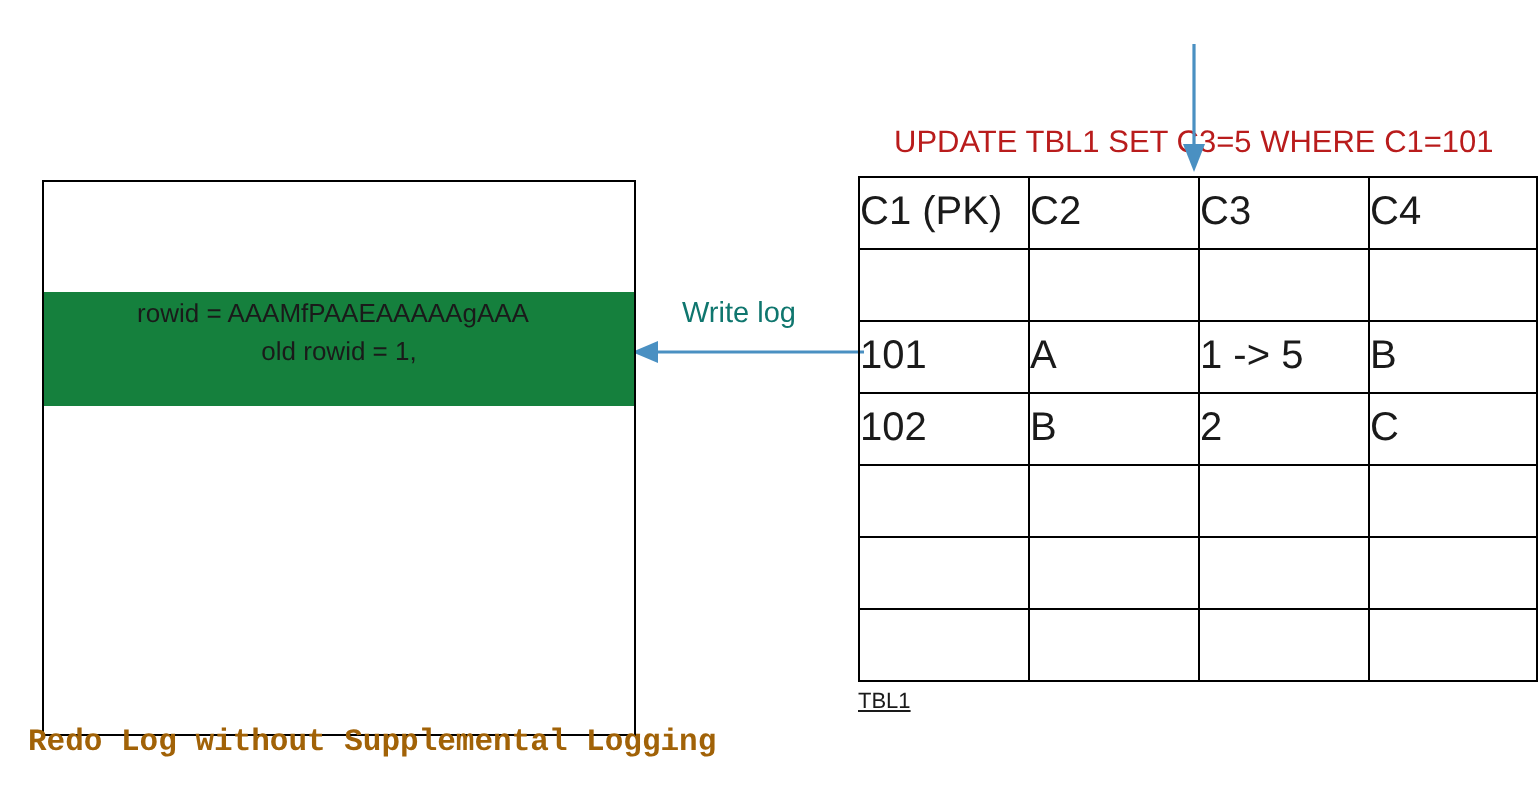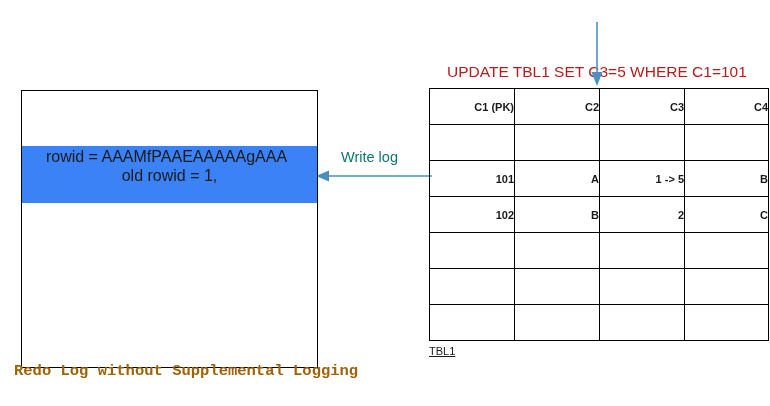--- a/index.html
+++ b/index.html
@@ -64,24 +64,24 @@
     border: 1.4px solid #000000;
     box-sizing: border-box;
     background: #ffffff;
   }
   .log-entry {
     position: absolute;
     left: 22px;
     top: 146px;
     width: 295px;
     height: 57px;
-    background: #3b82f6;
+    background: #15803d;
     box-sizing: border-box;
     text-align: center;
-    font-size: 16px;
+    font-size: 13px;
     line-height: 19px;
     color: #1a1a1a;
     padding-top: 1px;
   }
   .log-entry .line {
     display: block;
     white-space: nowrap;
   }
   .log-entry .line-1 { text-indent: -6px; }
 
@@ -102,26 +102,25 @@
     position: absolute;
     left: 429px;
     top: 88px;
     width: 335px;
     border-collapse: collapse;
     table-layout: fixed;
   }
   .tbl td {
     border: 1.2px solid #000000;
     height: 35px;
-    text-align: right;
+    text-align: left;
     vertical-align: middle;
-    font-size: 11px;
+    font-size: 20px;
     color: #1a1a1a;
     padding: 0;
-    font-weight: bold;
   }
   .tbl td.c1 { width: 84px; }
   .tbl td.c2 { width: 84px; }
   .tbl td.c3 { width: 84px; }
   .tbl td.c4 { width: 83px; }
   .cell-changed { color: #ff0000; }
 
   .tbl-label {
     position: absolute;
     left: 429px;

